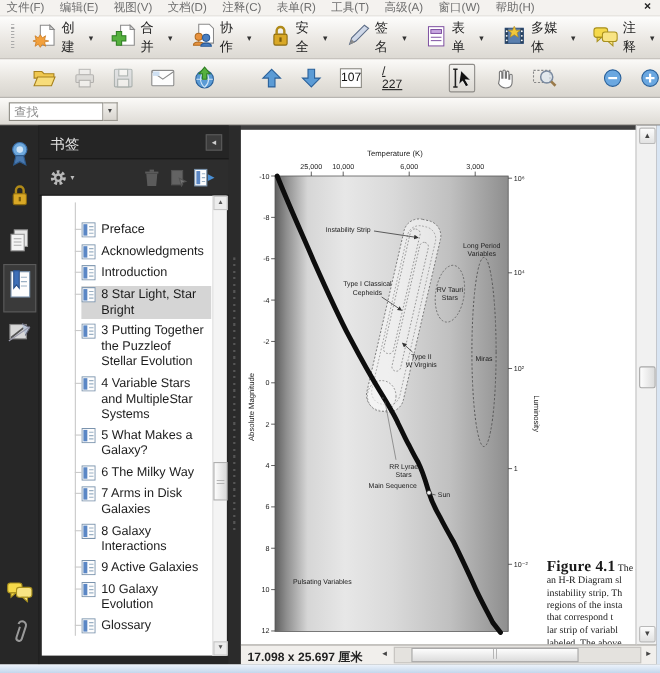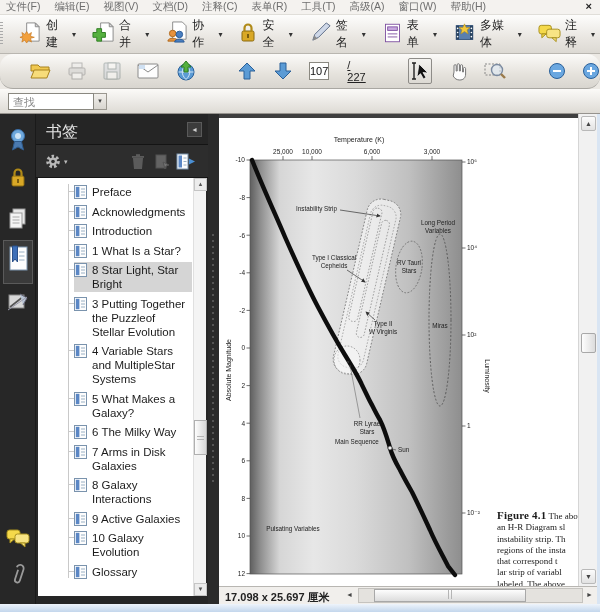--- a/index.html
+++ b/index.html
@@ -9,30 +9,30 @@
 
   
   #menubar { left:0; top:0; width:600px; height:15px; background:#f4f2ef; border-bottom:1px solid #e0ded9;
              display:flex; align-items:center; padding-left:6px; gap:14px; font-size:10.5px; color:#6e6e6e; }
   .menu-item { cursor:default; white-space:nowrap; }
   #menu-close { position:absolute; right:8px; top:0px; font-size:11px; font-weight:bold; color:#222; }
 
   
   #toolbar1 { left:0; top:15px; width:600px; height:39px;
               background:linear-gradient(#fdfdfc,#e9e6e1 60%,#dcd9d3); border-bottom:1px solid #b9b6b0;
-              display:flex; align-items:center; gap:6px; }
+              display:flex; align-items:center; padding-left:10px; gap:6px; }
   .grip { width:3px; height:24px; margin-right:5px;
           background:repeating-linear-gradient(#aaa 0 1px, transparent 1px 3px); }
   .tb-big { display:flex; align-items:center; gap:4px; padding:2px 5px; border-radius:3px; font-size:12px; color:#1f1f1f; }
   .tb-big .dd { font-size:8px; color:#333; }
 
   
   #toolbar2 { left:0; top:54px; width:600px; height:35px;
               background:linear-gradient(#fbfaf8,#e5e2dc 60%,#d8d5cf); border-bottom:1px solid #a9a7a2;
-              display:flex; align-items:center; padding-left:8px; gap:16px;border-radius:13px; }
+              display:flex; align-items:center; padding-left:8px; gap:16px; }
   .sep { width:1px; height:26px; background:#b6b3ae; box-shadow:1px 0 0 #fbfaf8; margin:0 4px; }
   .tb-btn { width:26px; height:26px; display:flex; align-items:center; justify-content:center; border-radius:2px; }
   .tb-btn.dim { opacity:.45; }
   .tb-btn.pressed { background:linear-gradient(#f3f2ef,#dcd9d3); border:1px solid #8e8c88; }
   #page-input { width:34px; height:18px; border:1px solid #8a8880; background:#fff; font-size:11px; text-align:center;
                 color:#111; line-height:16px; }
   .nav-text { font-size:11px; color:#222; margin:0 2px;text-decoration:underline; }
   #zoom-combo { display:flex; align-items:flex-end; }
   #zoom-value { width:46px; height:18px; background:#fff; border:1px solid #8a8880; font-size:11px; color:#111;
                 padding:2px 4px; }
@@ -52,30 +52,30 @@
 
   
   #iconstrip { left:0; top:0; width:36px; height:490px; background:#272727; border-right:1px solid #1a1a1a; }
   .strip-ic { position:absolute; left:0; width:36px; display:flex; justify-content:center; }
   #strip-active-box { left:3px; top:126px; width:30px; height:44px; background:#3a3a3a; border:1px solid #5a5a5a; }
 
   
   #panel { left:36px; top:0; width:172px; height:490px; background:#262626; }
   #panel-titlebar { position:absolute; left:0; top:0; width:172px; height:31px; background:#252525;
                     border-bottom:1px solid #141414; }
-  #panel-title { position:absolute; left:10px; top:8px; font-size:16px; color:#e2e2e2; }
+  #panel-title { position:absolute; left:10px; top:8px; font-size:13px; color:#e2e2e2; }
   #panel-collapse { position:absolute; right:6px; top:8px; width:15px; height:15px; background:#3c3c3c;
                     border:1px solid #5a5a5a; color:#cfcfcf; font-size:8px; line-height:13px; text-align:center; }
   #panel-toolbar { position:absolute; left:0; top:31px; width:172px; height:33px; background:#2d2d2d;
                    border-bottom:1px solid #141414; }
   #bm-gear { position:absolute; left:8px; top:8px; display:flex; align-items:center; gap:2px; color:#bbb; font-size:7px; }
   .pt-ic { position:absolute; top:8px; }
 
   #bm-list { position:absolute; left:2px; right:2px; top:64px; bottom:8px; background:#fff; overflow:hidden;
-             padding:6px 14px 0 0; }
+             padding:23px 14px 0 0; }
   #bm-list::before { content:''; position:absolute; left:30px; top:6px; bottom:18px; border-left:1px solid #c9c9c9; }
   .bm-item { position:relative; padding-left:36px; margin-bottom:3.5px; font-size:11.5px; line-height:14px; color:#1c1c1c; }
   .bm-item::before { content:''; position:absolute; left:30px; top:7px; width:6px; height:1px; background:#c9c9c9; }
   .bm-row { position:relative; display:inline-block; padding:1px 3px 1px 18px; max-width:121px; }
   .bm-item.selected .bm-row { background:#d5d5d5; }
   .bm-ic { position:absolute; left:0; top:1px; }
   
   #bm-scroll { position:absolute; right:2px; top:64px; bottom:8px; width:13px; background:#f4f4f4; border-left:1px solid #e0e0e0; }
   .sb-btn { position:absolute; left:0; width:13px; height:13px; background:#ececec; border:1px solid #c5c5c5;
             color:#555; font-size:6px; line-height:11px; text-align:center; }
@@ -87,21 +87,21 @@
   
   #splitter { left:208px; top:0; width:11px; height:490px; background:#2b2b2b; }
   #splitter::before { content:''; position:absolute; left:4px; top:120px; bottom:120px; width:2px;
                       background:repeating-linear-gradient(#555 0 2px, transparent 2px 6px); }
 
   
   #docwrap { left:219px; top:0; width:378px; height:490px; background:#3f3f3f; }
   #page { position:absolute; left:0; top:4px; width:359px; height:468px; background:#fff; overflow:hidden; }
   #caption { position:absolute; left:278px; top:392px; width:84px; font-family:"Liberation Serif","DejaVu Serif",serif;
              font-size:9px; line-height:11.3px; color:#1a1a1a; white-space:nowrap; }
-  #caption b { font-size:11px; letter-spacing:.2px; }
+  #caption b { font-size:14px; letter-spacing:.2px; }
   
   #doc-vscroll { position:absolute; right:0; top:0; width:19px; height:472px; background:#f1f1f1; border-left:1px solid #d5d5d5; }
   .dsb-btn { position:absolute; left:2px; width:15px; height:15px; background:linear-gradient(#fcfcfc,#e2e2e2);
              border:1px solid #b9b9b9; border-radius:2px; color:#444; font-size:7px; line-height:13px; text-align:center; }
   #doc-vthumb { position:absolute; left:2px; top:219px; width:15px; height:20px; background:linear-gradient(90deg,#fdfdfd,#dcdcdc);
                 border:1px solid #a8a8a8; border-radius:2px; }
   
   #statusrow { position:absolute; left:0; top:472px; width:378px; height:18px; background:#f1efec; border-top:1px solid #b8b6b2; }
   #status-size { position:absolute; left:6px; top:3px; font-size:11px; color:#222;font-weight:bold; }
   .hsb-btn { position:absolute; top:1px; width:13px; height:15px; color:#444; font-size:7px; line-height:14px; text-align:center; }
@@ -441,27 +441,20 @@
                 <line x1="7" y1="7" x2="11" y2="7" stroke="#9ab0c4"></line>
                 <line x1="7" y1="10" x2="11" y2="10" stroke="#9ab0c4"></line>
               </svg></span><span>Acknowledgments</span></span></div>
         <div class="bm-item"><span class="bm-row"><span class="bm-ic"><svg width="13" height="14" viewBox="0 0 13 14">
                 <rect x="0.5" y="0.5" width="12" height="13" fill="#fdfdfd" stroke="#7a93ad"></rect>
                 <rect x="1.8" y="1.8" width="3.6" height="10.4" fill="#5b87c5"></rect>
                 <line x1="7" y1="4" x2="11" y2="4" stroke="#9ab0c4"></line>
                 <line x1="7" y1="7" x2="11" y2="7" stroke="#9ab0c4"></line>
                 <line x1="7" y1="10" x2="11" y2="10" stroke="#9ab0c4"></line>
               </svg></span><span>Introduction</span></span></div>
-        <div class="bm-item"><span class="bm-row"><span class="bm-ic"><svg width="13" height="14" viewBox="0 0 13 14">
-                <rect x="0.5" y="0.5" width="12" height="13" fill="#fdfdfd" stroke="#7a93ad"></rect>
-                <rect x="1.8" y="1.8" width="3.6" height="10.4" fill="#5b87c5"></rect>
-                <line x1="7" y1="4" x2="11" y2="4" stroke="#9ab0c4"></line>
-                <line x1="7" y1="7" x2="11" y2="7" stroke="#9ab0c4"></line>
-                <line x1="7" y1="10" x2="11" y2="10" stroke="#9ab0c4"></line>
-              </svg></span><span>1 What Is a Star?</span></span></div>
         <div class="bm-item selected"><span class="bm-row"><span class="bm-ic"><svg width="13" height="14" viewBox="0 0 13 14">
                 <rect x="0.5" y="0.5" width="12" height="13" fill="#fdfdfd" stroke="#7a93ad"></rect>
                 <rect x="1.8" y="1.8" width="3.6" height="10.4" fill="#5b87c5"></rect>
                 <line x1="7" y1="4" x2="11" y2="4" stroke="#9ab0c4"></line>
                 <line x1="7" y1="7" x2="11" y2="7" stroke="#9ab0c4"></line>
                 <line x1="7" y1="10" x2="11" y2="10" stroke="#9ab0c4"></line>
               </svg></span><span>8 Star Light, Star Bright</span></span></div>
         <div class="bm-item"><span class="bm-row"><span class="bm-ic"><svg width="13" height="14" viewBox="0 0 13 14">
                 <rect x="0.5" y="0.5" width="12" height="13" fill="#fdfdfd" stroke="#7a93ad"></rect>
                 <rect x="1.8" y="1.8" width="3.6" height="10.4" fill="#5b87c5"></rect>

